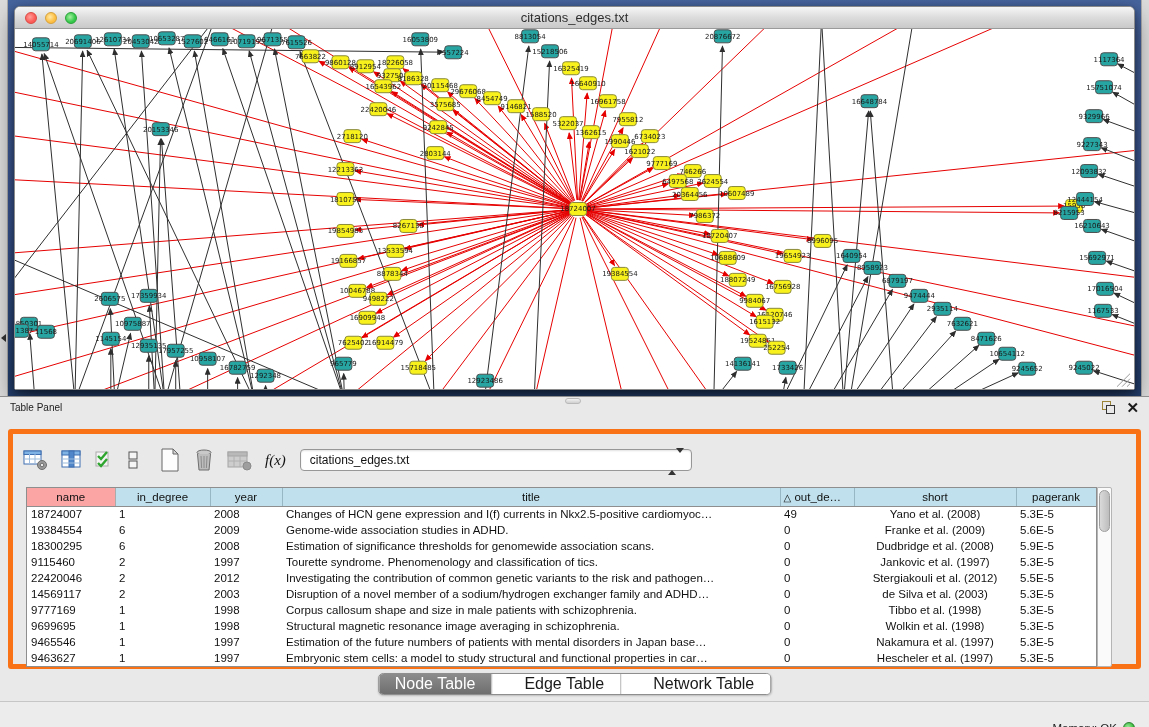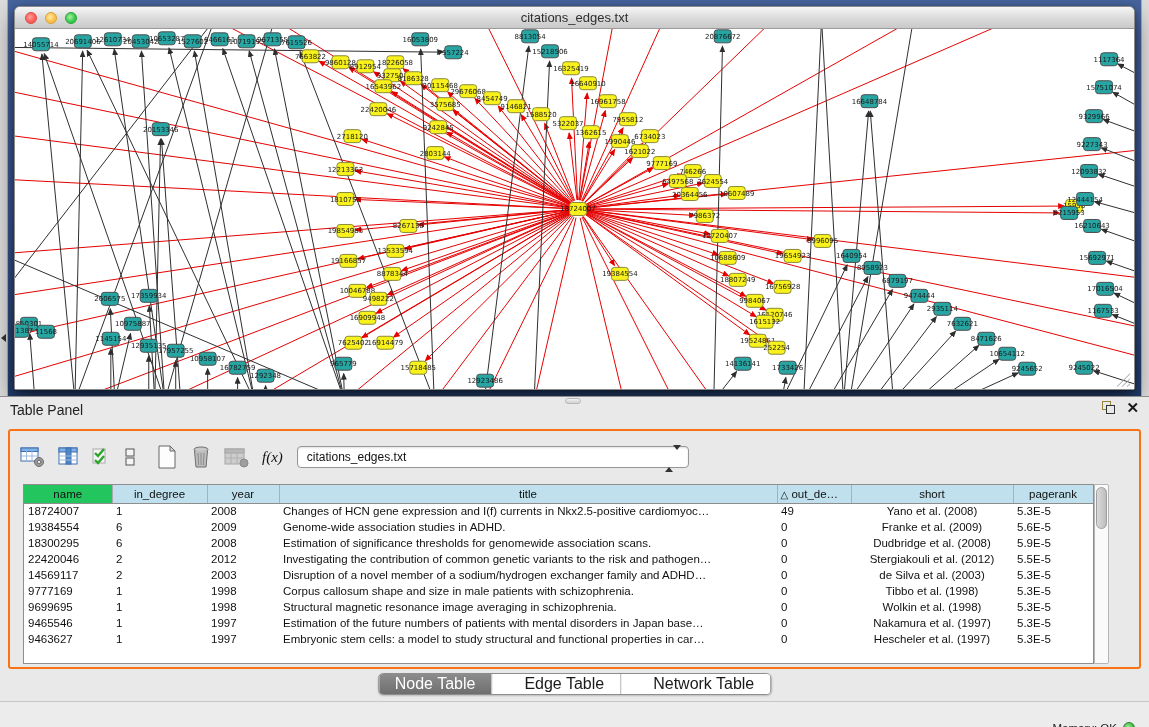--- a/index.html
+++ b/index.html
@@ -36,48 +36,48 @@
   .ny { fill:#F8F11C; stroke:#8A8A3A; stroke-width:1; }
   .nt { fill:#27A5A2; stroke:#4D4D4D; stroke-width:1; }
   .nlbl { font-family:"DejaVu Sans",sans-serif; font-size:7px; fill:#1A1A1A;
           text-anchor:middle; pointer-events:none; }
   .grip { stroke:#9A9A9A; stroke-width:1; }
 
   
   .bottom { position:absolute; left:0; top:396px; width:1149px; height:331px;
             background:#E9E9E9; border-top:1px solid #8E8E8E; }
   .panel-header { position:relative; height:23px; }
-  .panel-title { position:absolute; left:10px; top:5px; font-size:14px; color:#222; }
+  .panel-title { position:absolute; left:10px; top:5px; font-size:10px; color:#222; }
   .splitter-nub { position:absolute; left:565px; top:1px; width:16px; height:6px;
                   background:linear-gradient(#F2F2F2,#CFCFCF); border:1px solid #B9B9B9; border-radius:3px; }
   .float-btn { position:absolute; right:33px; top:4px; width:14px; height:14px; cursor:default; }
   .float-btn .back { position:absolute; left:0; top:0; width:9px; height:9px; border:1.5px solid #9C8437; }
   .float-btn .front{ position:absolute; left:4px; top:4px; width:9px; height:9px; border:1.5px solid #333; background:#E9E9E9; }
   .close-btn { position:absolute; right:10px; top:2px; font-size:15px; font-weight:bold; color:#1A1A1A; }
 
   .inner-panel { position:absolute; left:8px; top:32px; width:1133px; height:240px;
-                 border:2px solid #f97316; border-radius:3px; background:#E9E9E9; }
+                 border:5px solid #f97316; border-radius:3px; background:#E9E9E9; }
   .toolbar { position:absolute; left:10px; top:6px; height:40px; display:flex; align-items:center; }
   .tbtn { margin-right:12px; display:flex; align-items:center; justify-content:center; }
   .tbtn.gap { margin-right:18px; }
   .fx { font-family:"Liberation Serif",serif; font-style:italic; font-size:15px; color:#111; margin-right:14px; }
   .combo { position:relative; width:392px; height:22px; background:#fff; border:1px solid #979797;
            border-radius:4px; box-shadow:inset 0 1px 2px rgba(0,0,0,.12); }
   .combo .val { position:absolute; left:9px; top:3px; font-size:12px; color:#111; }
   .combo .arrows { position:absolute; right:7px; top:3px; }
   .combo .up, .combo .dn { width:0; height:0; border-left:4px solid transparent; border-right:4px solid transparent; }
   .combo .up { border-bottom:5px solid #333; margin-bottom:3px; }
   .combo .dn { border-top:5px solid #333; }
 
   .tbl-wrap { position:absolute; left:13px; top:53px; width:1071px; height:180px;
               background:#fff; border:1px solid #8E8E8E; overflow:hidden; }
   table.tbl { border-collapse:collapse; table-layout:fixed; width:1069px; font-size:11.5px; color:#111; }
   .tbl th { height:18px; background:#BFE0EC; border-right:1px solid #97B7C4; border-bottom:1px solid #8E8E8E;
             font-weight:normal; font-size:11.5px; text-align:center; overflow:hidden; white-space:nowrap; }
-  .tbl th.namecol { background:#22c55e; border-right:1px solid #ABABAB; }
+  .tbl th.namecol { background:#fca5a5; border-right:1px solid #ABABAB; }
   .tbl th.lft { text-align:left; padding-left:3px; }
   .tbl td { height:16px; padding:0 4px; overflow:hidden; white-space:nowrap; }
   .tbl td.ctr { text-align:center; }
   .sort-tri { font-size:10px; }
   .vscroll { position:absolute; left:1084px; top:53px; width:15px; height:180px;
              background:#FAFAFA; border:1px solid #B5B5B5; border-radius:0 2px 2px 0; }
   .vthumb { position:absolute; left:1px; top:2px; width:11px; height:42px; border-radius:6px;
             background:linear-gradient(90deg,#DADADA,#BDBDBD); border:1px solid #9E9E9E; }
 
   .tabbar { position:absolute; left:50%; top:276px; transform:translateX(-50%);
@@ -865,20 +865,29 @@
             <tr>
               <td>18300295</td>
               <td>6</td>
               <td>2008</td>
               <td>Estimation of significance thresholds for genomewide association scans.</td>
               <td>0</td>
               <td class="ctr">Dudbridge et al. (2008)</td>
               <td>5.9E-5</td>
             </tr>
             <tr>
+              <td>9115460</td>
+              <td>2</td>
+              <td>1997</td>
+              <td>Tourette syndrome. Phenomenology and classification of tics.</td>
+              <td>0</td>
+              <td class="ctr">Jankovic et al. (1997)</td>
+              <td>5.3E-5</td>
+            </tr>
+            <tr>
               <td>22420046</td>
               <td>2</td>
               <td>2012</td>
               <td>Investigating the contribution of common genetic variants to the risk and pathogen…</td>
               <td>0</td>
               <td class="ctr">Stergiakouli et al. (2012)</td>
               <td>5.5E-5</td>
             </tr>
             <tr>
               <td>14569117</td>

